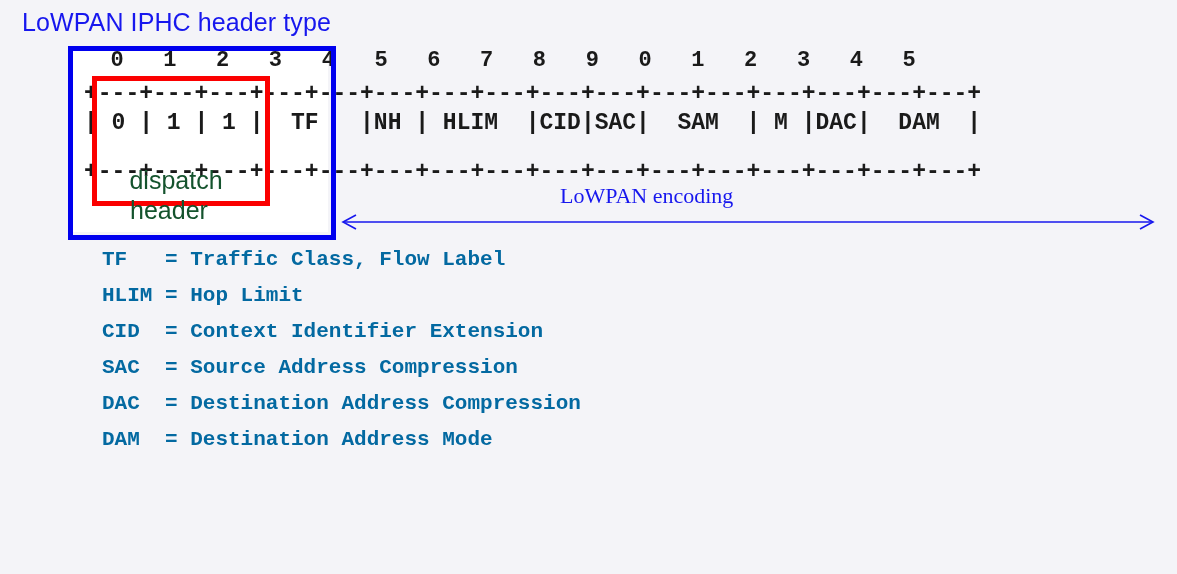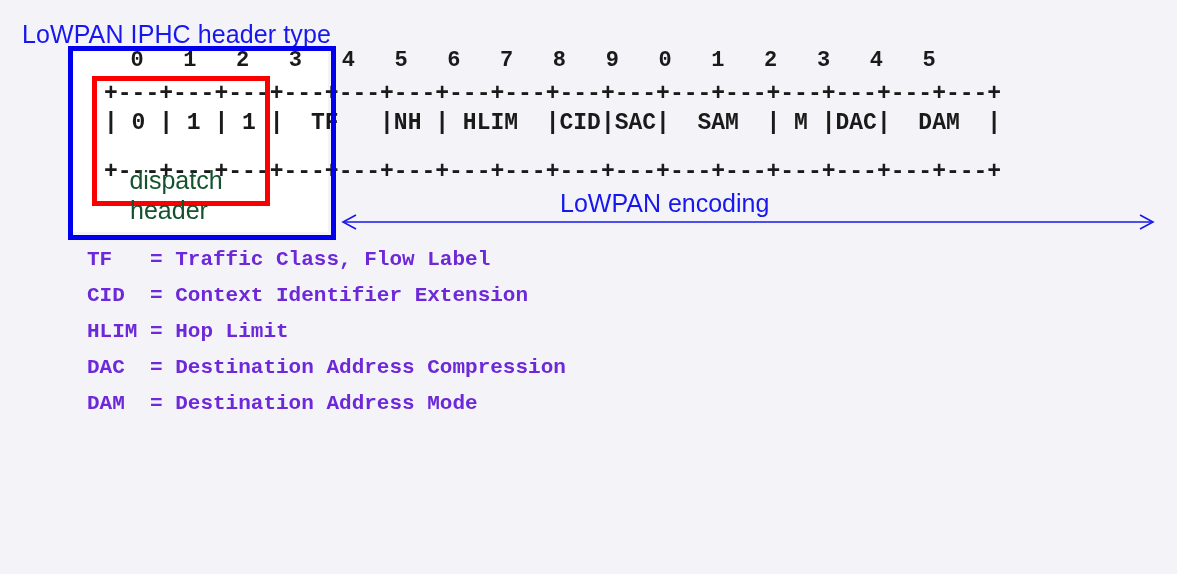--- a/index.html
+++ b/index.html
@@ -12,21 +12,21 @@
     background: #f4f4f8;
     font-family: "Liberation Sans", sans-serif;
     overflow: hidden;
     position: relative;
   }
 
   
   #page-title {
     position: absolute;
     left: 22px;
-    top: 20px;
+    top: 8px;
     font-family: "Liberation Sans", sans-serif;
     font-size: 25px;
     color: #1717ee;
     letter-spacing: 0.1px;
     white-space: pre;
   }
 
   
   #dispatch-plate {
     position: absolute;
@@ -62,21 +62,20 @@
   
   .ascii {
     position: absolute;
     font-family: "Liberation Mono", "DejaVu Sans Mono", monospace;
     font-weight: bold;
     font-size: 23px;
     line-height: 23px;
     color: #1a1a1a;
     white-space: pre;
     letter-spacing: 0px;
-    margin-left: 20px;
   }
   #bit-ruler   { left: 84px; top: 49px;  font-size: 22px; }
   #rule-top    { left: 84px; top: 83px; }
   #field-row   { left: 84px; top: 112px; }
   #rule-bottom { left: 84px; top: 161px; }
 
   
   .red-label {
     position: absolute;
     font-family: "Liberation Sans", sans-serif;
@@ -85,43 +84,43 @@
     white-space: pre;
     text-align: center;
   }
   #dispatch-label { left: 92px; top: 166px; width: 168px; }
   #header-label   { left: 85px; top: 196px; width: 168px; }
 
   
   #encoding-label {
     position: absolute;
     left: 560px;
-    top: 189px;
-    font-family: Liberation Sans, sans-serif;
-    font-size: 25px;
+    top: 183px;
+    font-family: Liberation Serif, serif;
+    font-size: 22px;
     color: #1717ee;
     white-space: pre;
   }
   #encoding-arrow {
     position: absolute;
     left: 336px;
     top: 212px;
     width: 824px;
     height: 20px;
   }
 
   
   #legend {
     position: absolute;
-    left: 87px;
+    left: 102px;
     top: 242px;
     font-family: "Liberation Mono", "DejaVu Sans Mono", monospace;
     font-weight: bold;
     font-size: 21px;
-    color: #6d28d9;
+    color: #0369a1;
   }
   .legend-row {
     display: block;
     height: 36px;
     line-height: 36px;
     white-space: pre;
   }
   .legend-abbr { display: inline-block; width: 5ch; }
   .legend-eq   { display: inline-block; width: 2ch; }
   .legend-desc { display: inline; }
@@ -147,17 +146,18 @@
 <div id="encoding-label">LoWPAN encoding</div>
 
 <svg id="encoding-arrow" viewBox="0 0 824 20" preserveAspectRatio="none">
   <line x1="8" y1="10" x2="816" y2="10" stroke="#1717ee" stroke-width="1.6"></line>
   <polyline points="20,3 7,10 20,17" fill="none" stroke="#1717ee" stroke-width="1.6"></polyline>
   <polyline points="804,3 817,10 804,17" fill="none" stroke="#1717ee" stroke-width="1.6"></polyline>
 </svg>
 
 <div id="legend">
     <div class="legend-row"><span class="legend-abbr">TF</span><span class="legend-eq">=</span><span class="legend-desc">Traffic Class, Flow Label</span></div>
+    <div class="legend-row"><span class="legend-abbr">HLIM</span><span class="legend-eq">=</span><span class="legend-desc">Hop Limit</span></div>
     <div class="legend-row"><span class="legend-abbr">CID</span><span class="legend-eq">=</span><span class="legend-desc">Context Identifier Extension</span></div>
-    <div class="legend-row"><span class="legend-abbr">HLIM</span><span class="legend-eq">=</span><span class="legend-desc">Hop Limit</span></div>
+    <div class="legend-row"><span class="legend-abbr">SAC</span><span class="legend-eq">=</span><span class="legend-desc">Source Address Compression</span></div>
     <div class="legend-row"><span class="legend-abbr">DAC</span><span class="legend-eq">=</span><span class="legend-desc">Destination Address Compression</span></div>
     <div class="legend-row"><span class="legend-abbr">DAM</span><span class="legend-eq">=</span><span class="legend-desc">Destination Address Mode</span></div>
   </div>
 
 </body></html>

